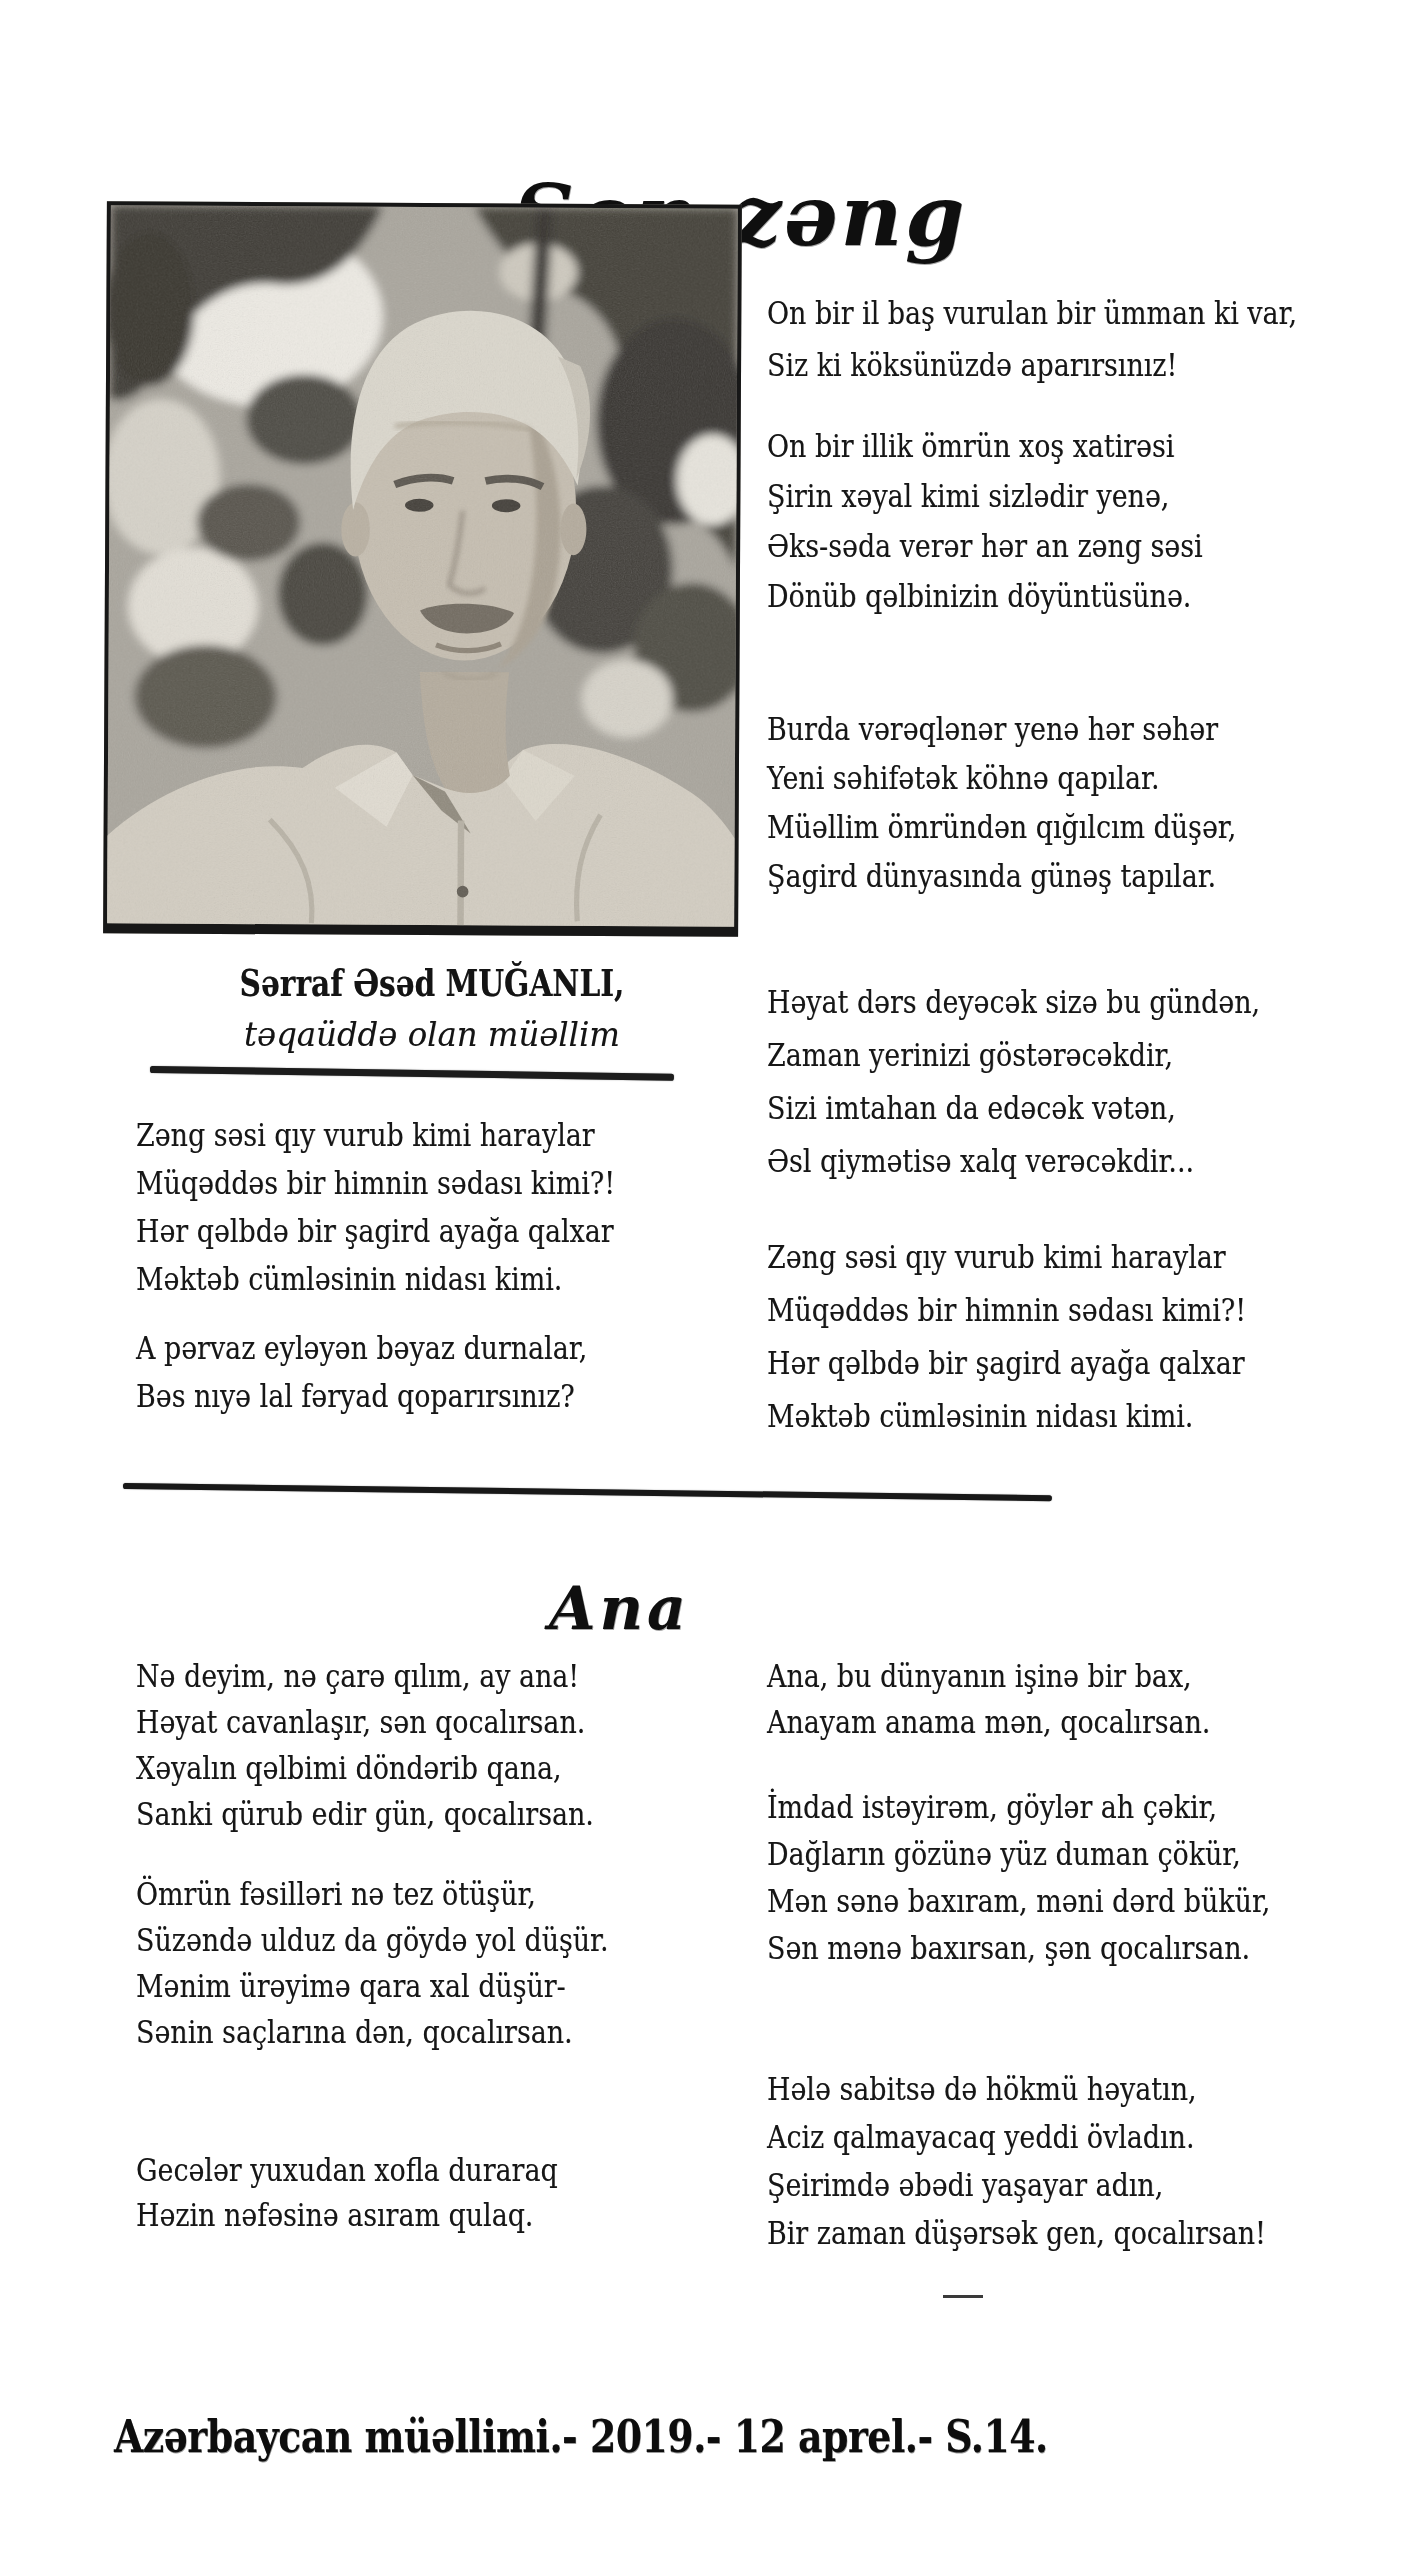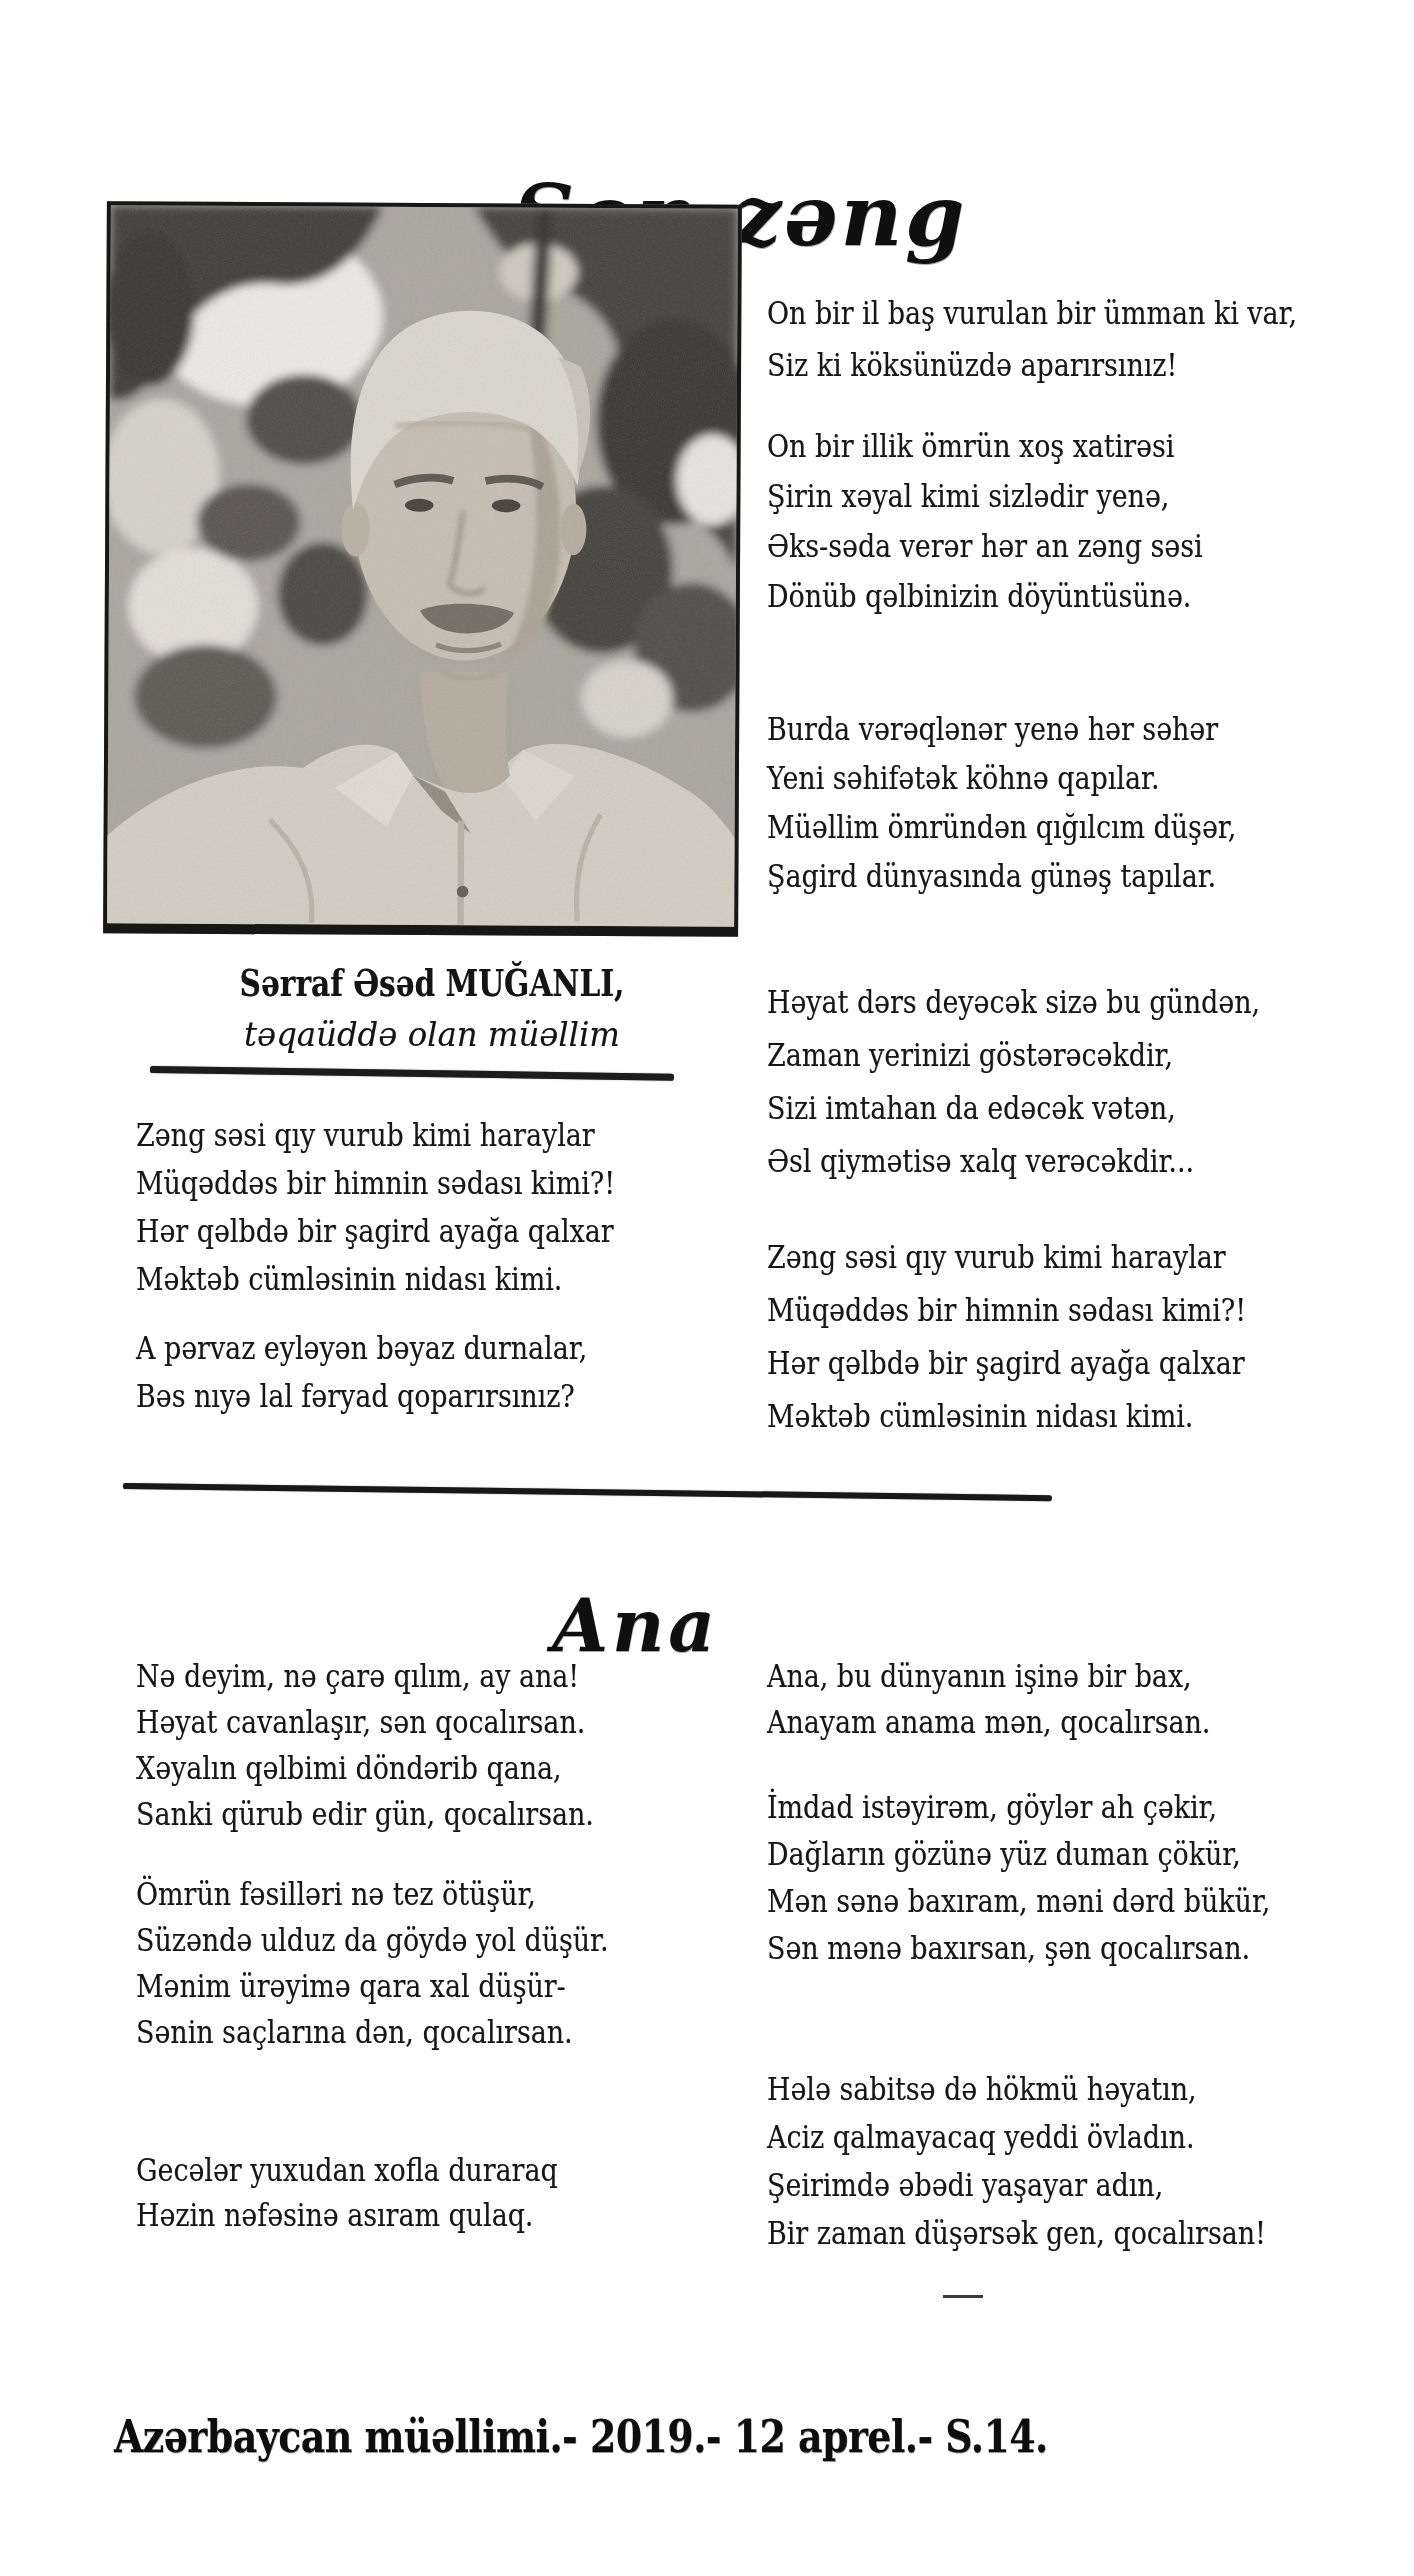--- a/index.html
+++ b/index.html
@@ -13,21 +13,21 @@
   }
   
   .title-script{
     position:absolute;
     font-style:italic;font-weight:bold;
     white-space:nowrap;text-align:center;
     color:#0f0f0f;
     text-shadow:0.6px 0.6px 0.6px rgba(0,0,0,.35);
   }
   #title-son{left:65px;top:108px;width:1350px;font-size:85px;letter-spacing:2.6px;}
-  #title-ana{left:16px;top:1523px;width:1239px;font-size:72px;letter-spacing:3.9px;}
+  #title-ana{left:0px;top:1523px;width:1239px;font-size:60px;letter-spacing:3.9px;}
   
   .photo{
     position:absolute;left:105px;top:203px;width:627px;height:718px;
     margin:0;padding:0;
     border:4.5px solid #171717;border-bottom-width:10.3px;
     box-sizing:content-box;
     transform:rotate(.3deg);
     background:#a9a59c;
   }
   .photo svg{display:block;width:100%;height:100%;}

